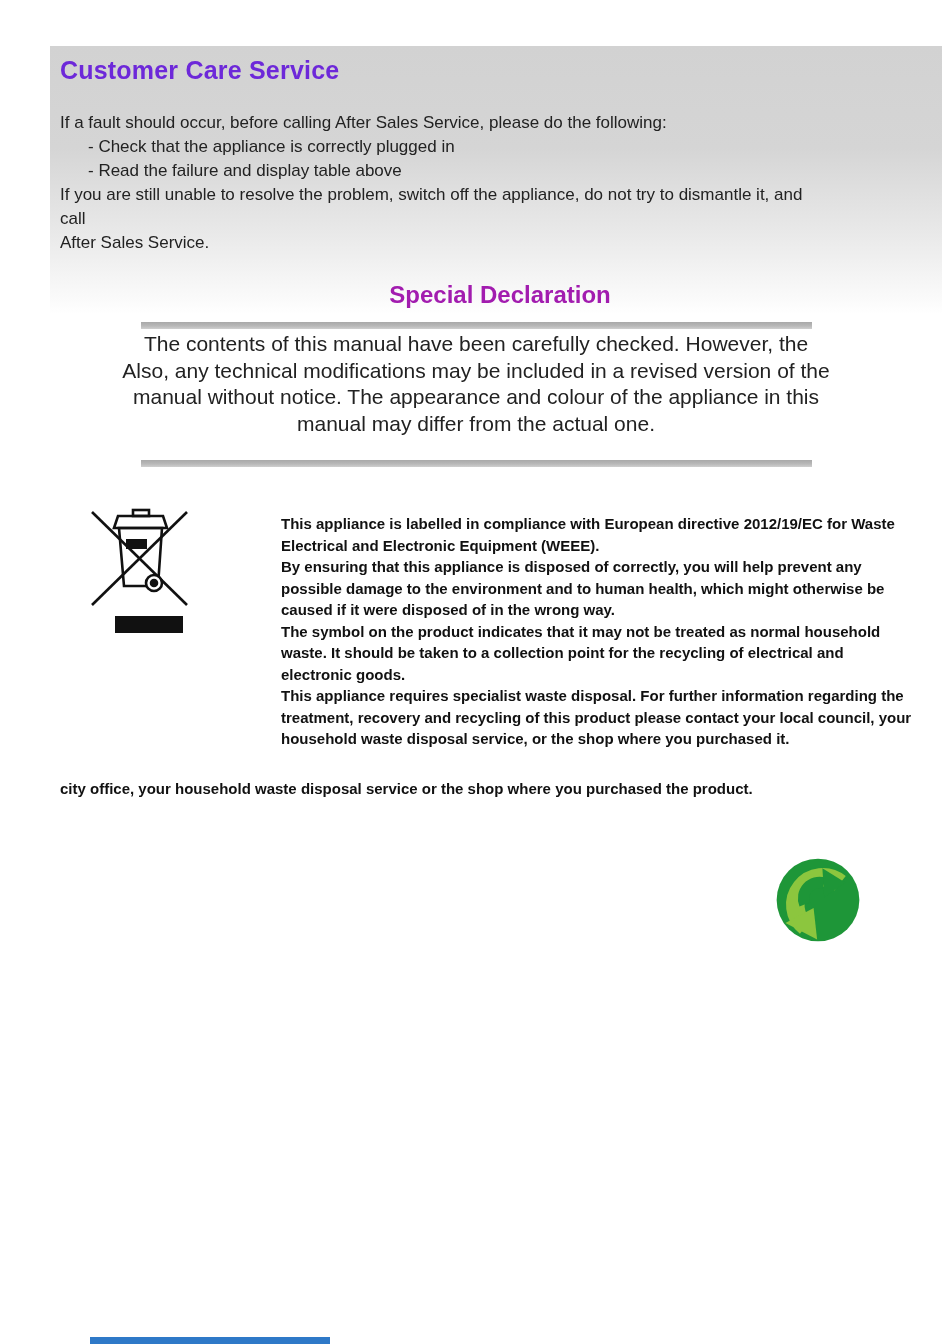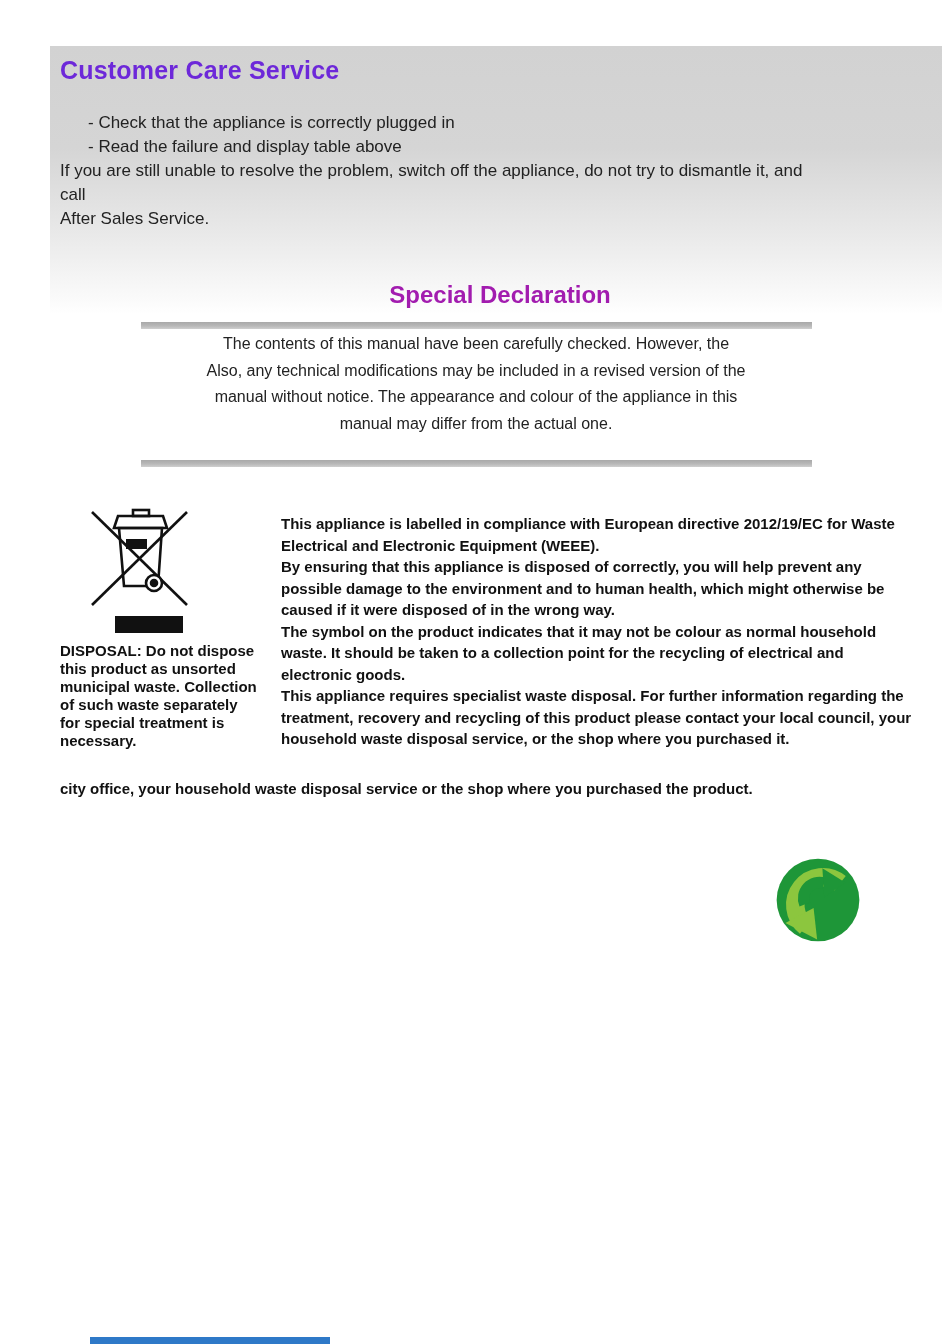--- a/index.html
+++ b/index.html
@@ -27,21 +27,21 @@
     text-align:center;font-size:24px;font-weight:bold;color:#a21caf;
   }
   .rule{
     position:absolute;left:141px;width:671px;height:7px;
     background:linear-gradient(to bottom,#a9a9a9 0%,#b8b8b8 55%,#cfcfcf 100%);
   }
   .rule-top{top:322px;}
   .rule-bottom{top:460px;}
   .declaration{
     position:absolute;left:120px;top:331px;width:712px;
-    text-align:center;font-size:16px;line-height:26.5px;color:#222;
+    text-align:center;font-size:21px;line-height:26.5px;color:#222;
   }
   .weee-icon{position:absolute;left:88px;top:506px;}
   .weee-bar{position:absolute;left:115px;top:616px;width:68px;height:17px;background:#111;}
   .disposal-note{
     position:absolute;left:60px;top:642px;width:200px;
     font-size:15px;font-weight:bold;line-height:18px;color:#111;
   }
   .weee-text{
     position:absolute;left:281px;top:513px;width:632px;
     font-size:15px;font-weight:bold;line-height:21.5px;color:#111;
@@ -58,20 +58,21 @@
   }
 </style>
 </head>
 <body>
 
 <div class="page">
 
   <section class="header-box"></section>
   <h1 class="h1-title">Customer Care Service</h1>
   <div class="cc-body">
+    <div>If a fault should occur, before calling After Sales Service, please do the following:</div>
     <div class="indent">- Check that the appliance is correctly plugged in</div>
     <div class="indent">- Read the failure and display table above</div>
     <div>If you are still unable to resolve the problem, switch off the appliance, do not try to dismantle it, and</div>
     <div>call</div>
     <div>After Sales Service.</div>
   </div>
 
   <h2 class="h2-title">Special Declaration</h2>
   <div class="rule rule-top"></div>
   <div class="declaration">
@@ -95,26 +96,25 @@
       <polygon points="31,22 74,22 70,80 36,80"></polygon>
 
       <circle cx="66" cy="77" r="8" fill="#fff"></circle>
       <circle cx="66" cy="77" r="3" fill="#111"></circle>
     </g>
 
     <rect x="38" y="33" width="21" height="10" fill="#111"></rect>
   </svg>
   <div class="weee-bar"></div>
 
-  <div class="disposal-note">DISPOSAL: Do not dispose this product as unsorted municipal waste. Collection of such waste separately for special treatment is necessary.</div>
 
   <div class="weee-text">
     <p>This appliance is labelled in compliance with European directive 2012/19/EC for Waste Electrical and Electronic Equipment (WEEE).</p>
     <p>By ensuring that this appliance is disposed of correctly, you will help prevent any possible damage to the environment and to human health, which might otherwise be caused if it were disposed of in the wrong way.</p>
-    <p>The symbol on the product indicates that it may not be colour as normal household waste. It should be taken to a collection point for the recycling of electrical and electronic goods.</p>
+    <p>The symbol on the product indicates that it may not be treated as normal household waste. It should be taken to a collection point for the recycling of electrical and electronic goods.</p>
     <p>This appliance requires specialist waste disposal. For further information regarding the treatment, recovery and recycling of this product please contact your local council, your household waste disposal service, or the shop where you purchased it.</p>
   </div>
 
   <div class="footer-note">
     <div>city office, your household waste disposal service or the shop where you purchased the product.</div>
   </div>
 
   <svg class="green-dot" width="88" height="88" viewBox="0 0 100 100">
     <circle cx="50" cy="50" r="47" fill="#1e9638"></circle>
 

